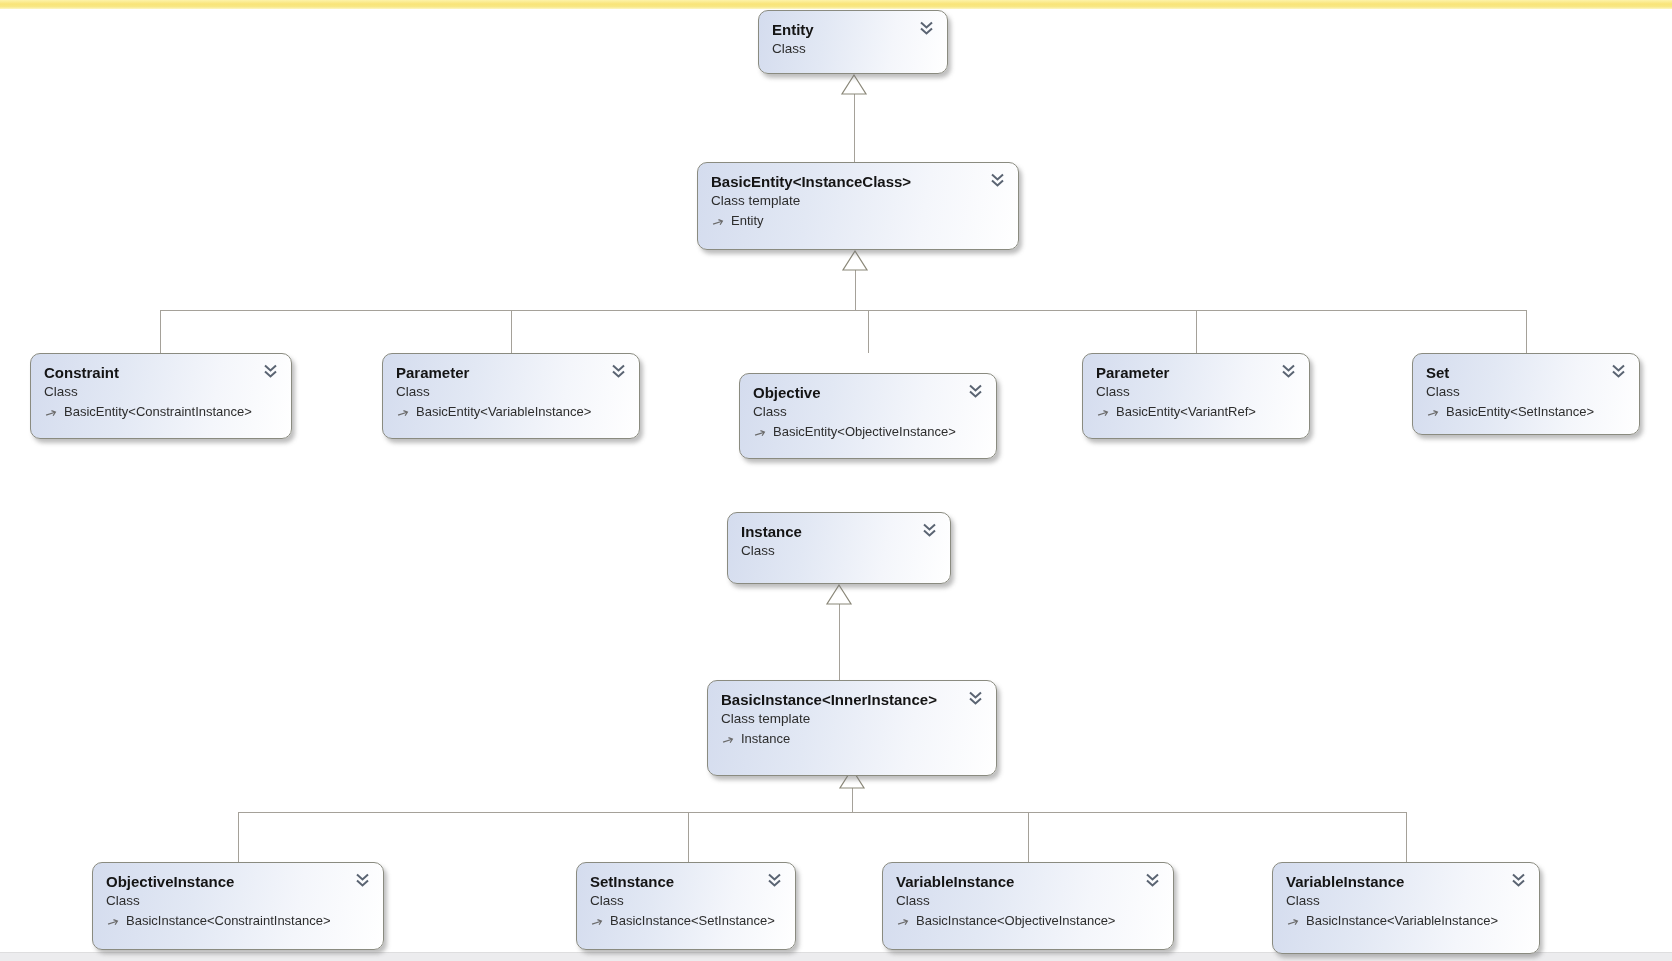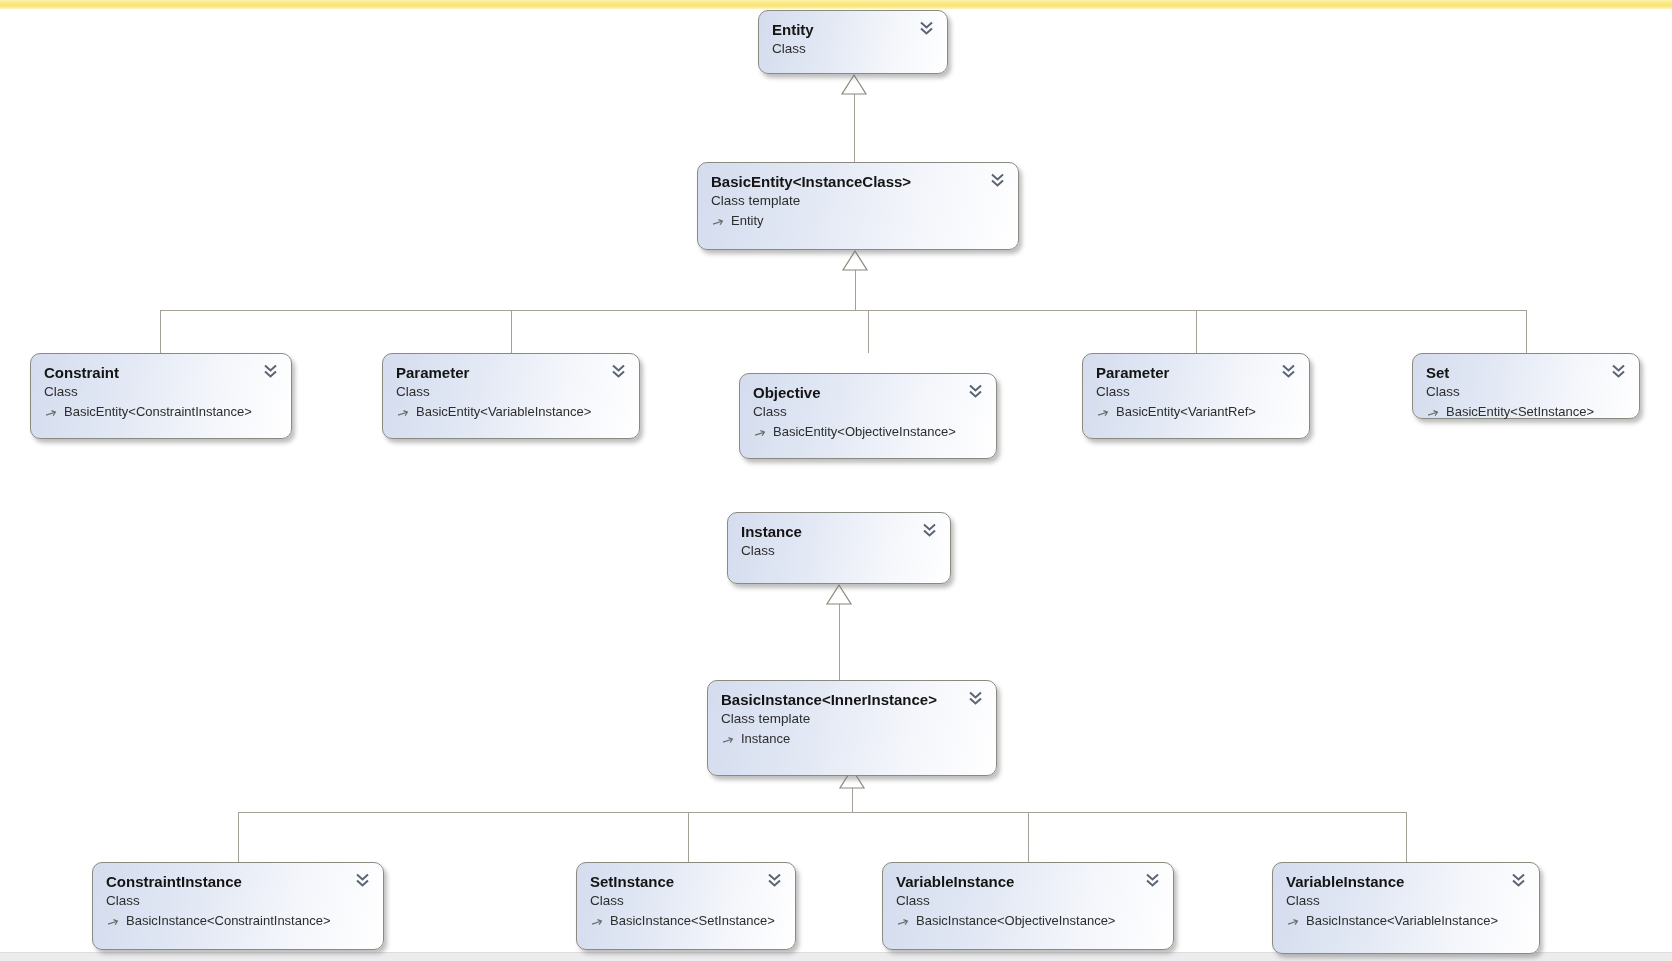--- a/index.html
+++ b/index.html
@@ -188,21 +188,21 @@
             <g transform="rotate(-18 7 5.5)" stroke="#6b6b6b" stroke-width="1.2" fill="none">
               <line x1="1.5" y1="6.5" x2="11" y2="6.5"></line>
               <polyline points="8,3.8 11.3,6.5 8,9.2"></polyline>
             </g>
           </svg>
       </span>
       <span>BasicEntity&lt;VariantRef&gt;</span>
     </div>
   </div>
 
-  <div class="node" style="left:1412px;top:344px;width:228px;height:66px">
+  <div class="node" style="left:1412px;top:344px;width:228px;height:82px">
     <div class="chevron">
       <svg width="15" height="14" viewBox="0 0 15 14">
           <path d="M2 1.5 L7.5 6.5 L13 1.5" fill="none" stroke="#5a6472" stroke-width="2"></path>
           <path d="M2 7.5 L7.5 12.5 L13 7.5" fill="none" stroke="#5a6472" stroke-width="2"></path>
         </svg>
     </div>
     <div class="node-title">Set</div>
     <div class="node-kind">Class</div>
     <div class="node-base">
       <span class="inh-icon">
@@ -250,21 +250,21 @@
     </div>
   </div>
 
   <div class="node" style="left:92px;top:853px;width:292px;height:88px">
     <div class="chevron">
       <svg width="15" height="14" viewBox="0 0 15 14">
           <path d="M2 1.5 L7.5 6.5 L13 1.5" fill="none" stroke="#5a6472" stroke-width="2"></path>
           <path d="M2 7.5 L7.5 12.5 L13 7.5" fill="none" stroke="#5a6472" stroke-width="2"></path>
         </svg>
     </div>
-    <div class="node-title">ConstraintInstance</div>
+    <div class="node-title">ObjectiveInstance</div>
     <div class="node-kind">Class</div>
     <div class="node-base">
       <span class="inh-icon">
         <svg width="14" height="11" viewBox="0 0 14 11">
             <g transform="rotate(-18 7 5.5)" stroke="#6b6b6b" stroke-width="1.2" fill="none">
               <line x1="1.5" y1="6.5" x2="11" y2="6.5"></line>
               <polyline points="8,3.8 11.3,6.5 8,9.2"></polyline>
             </g>
           </svg>
       </span>

